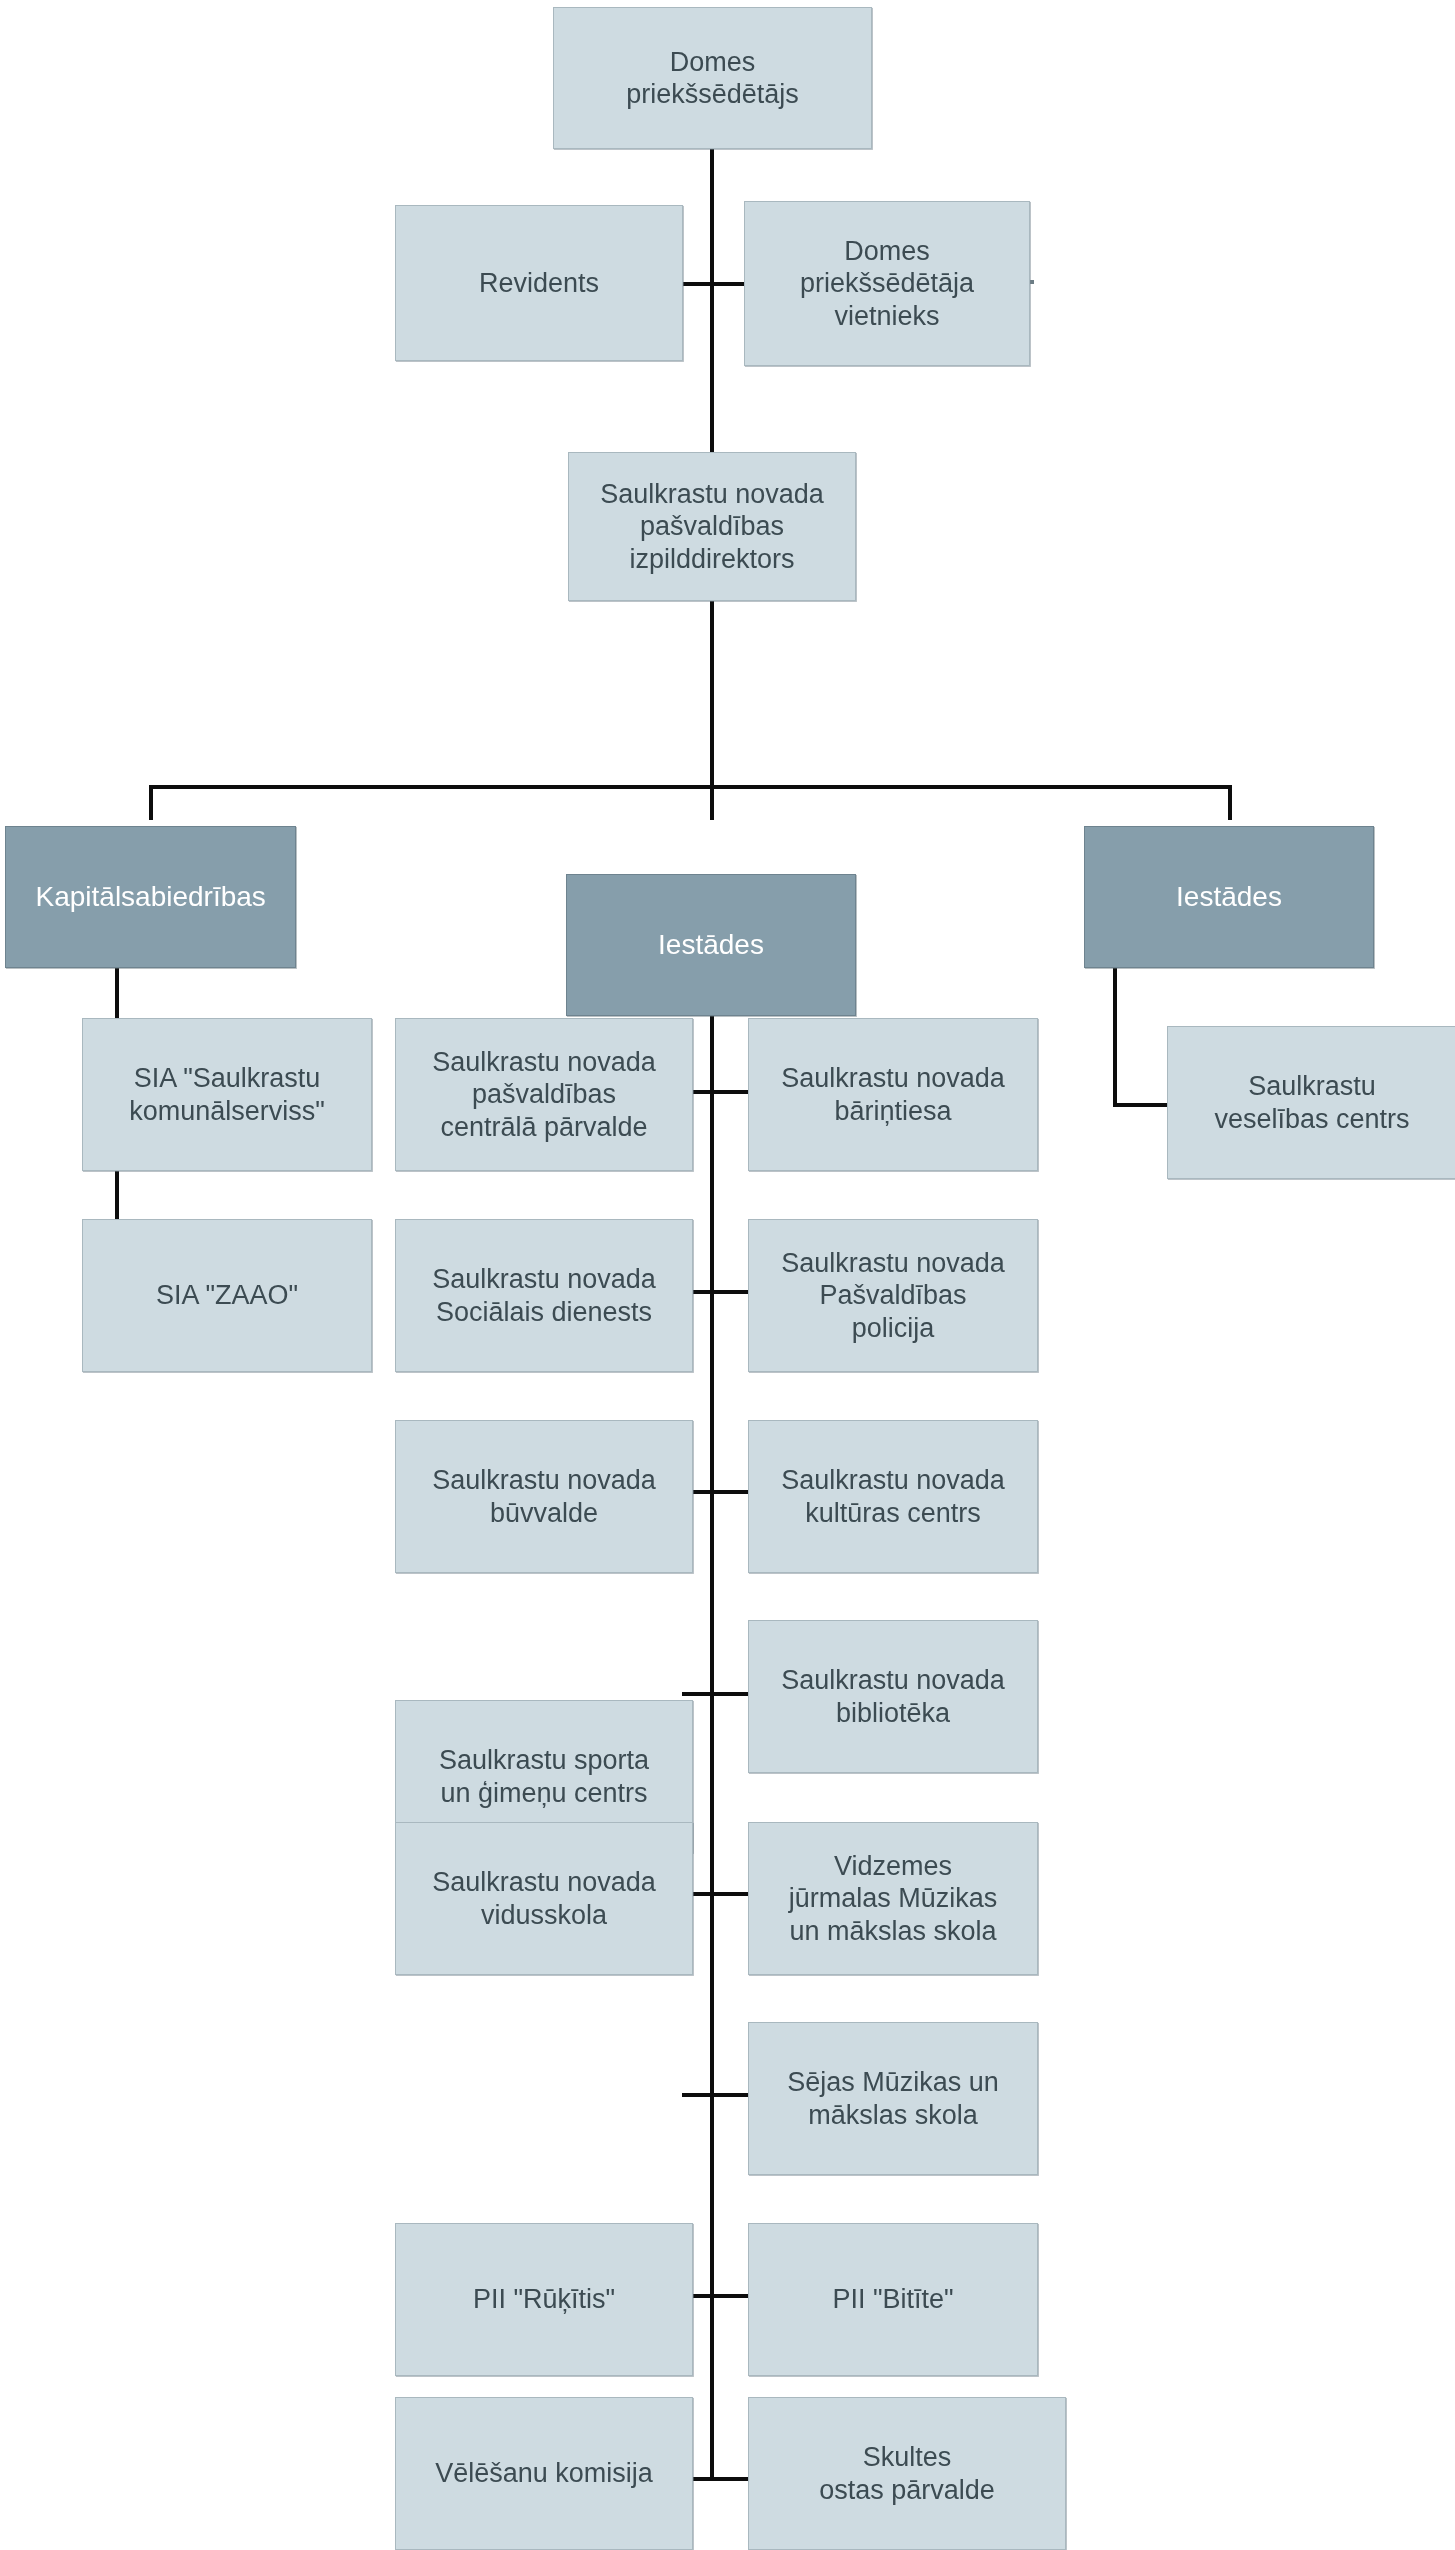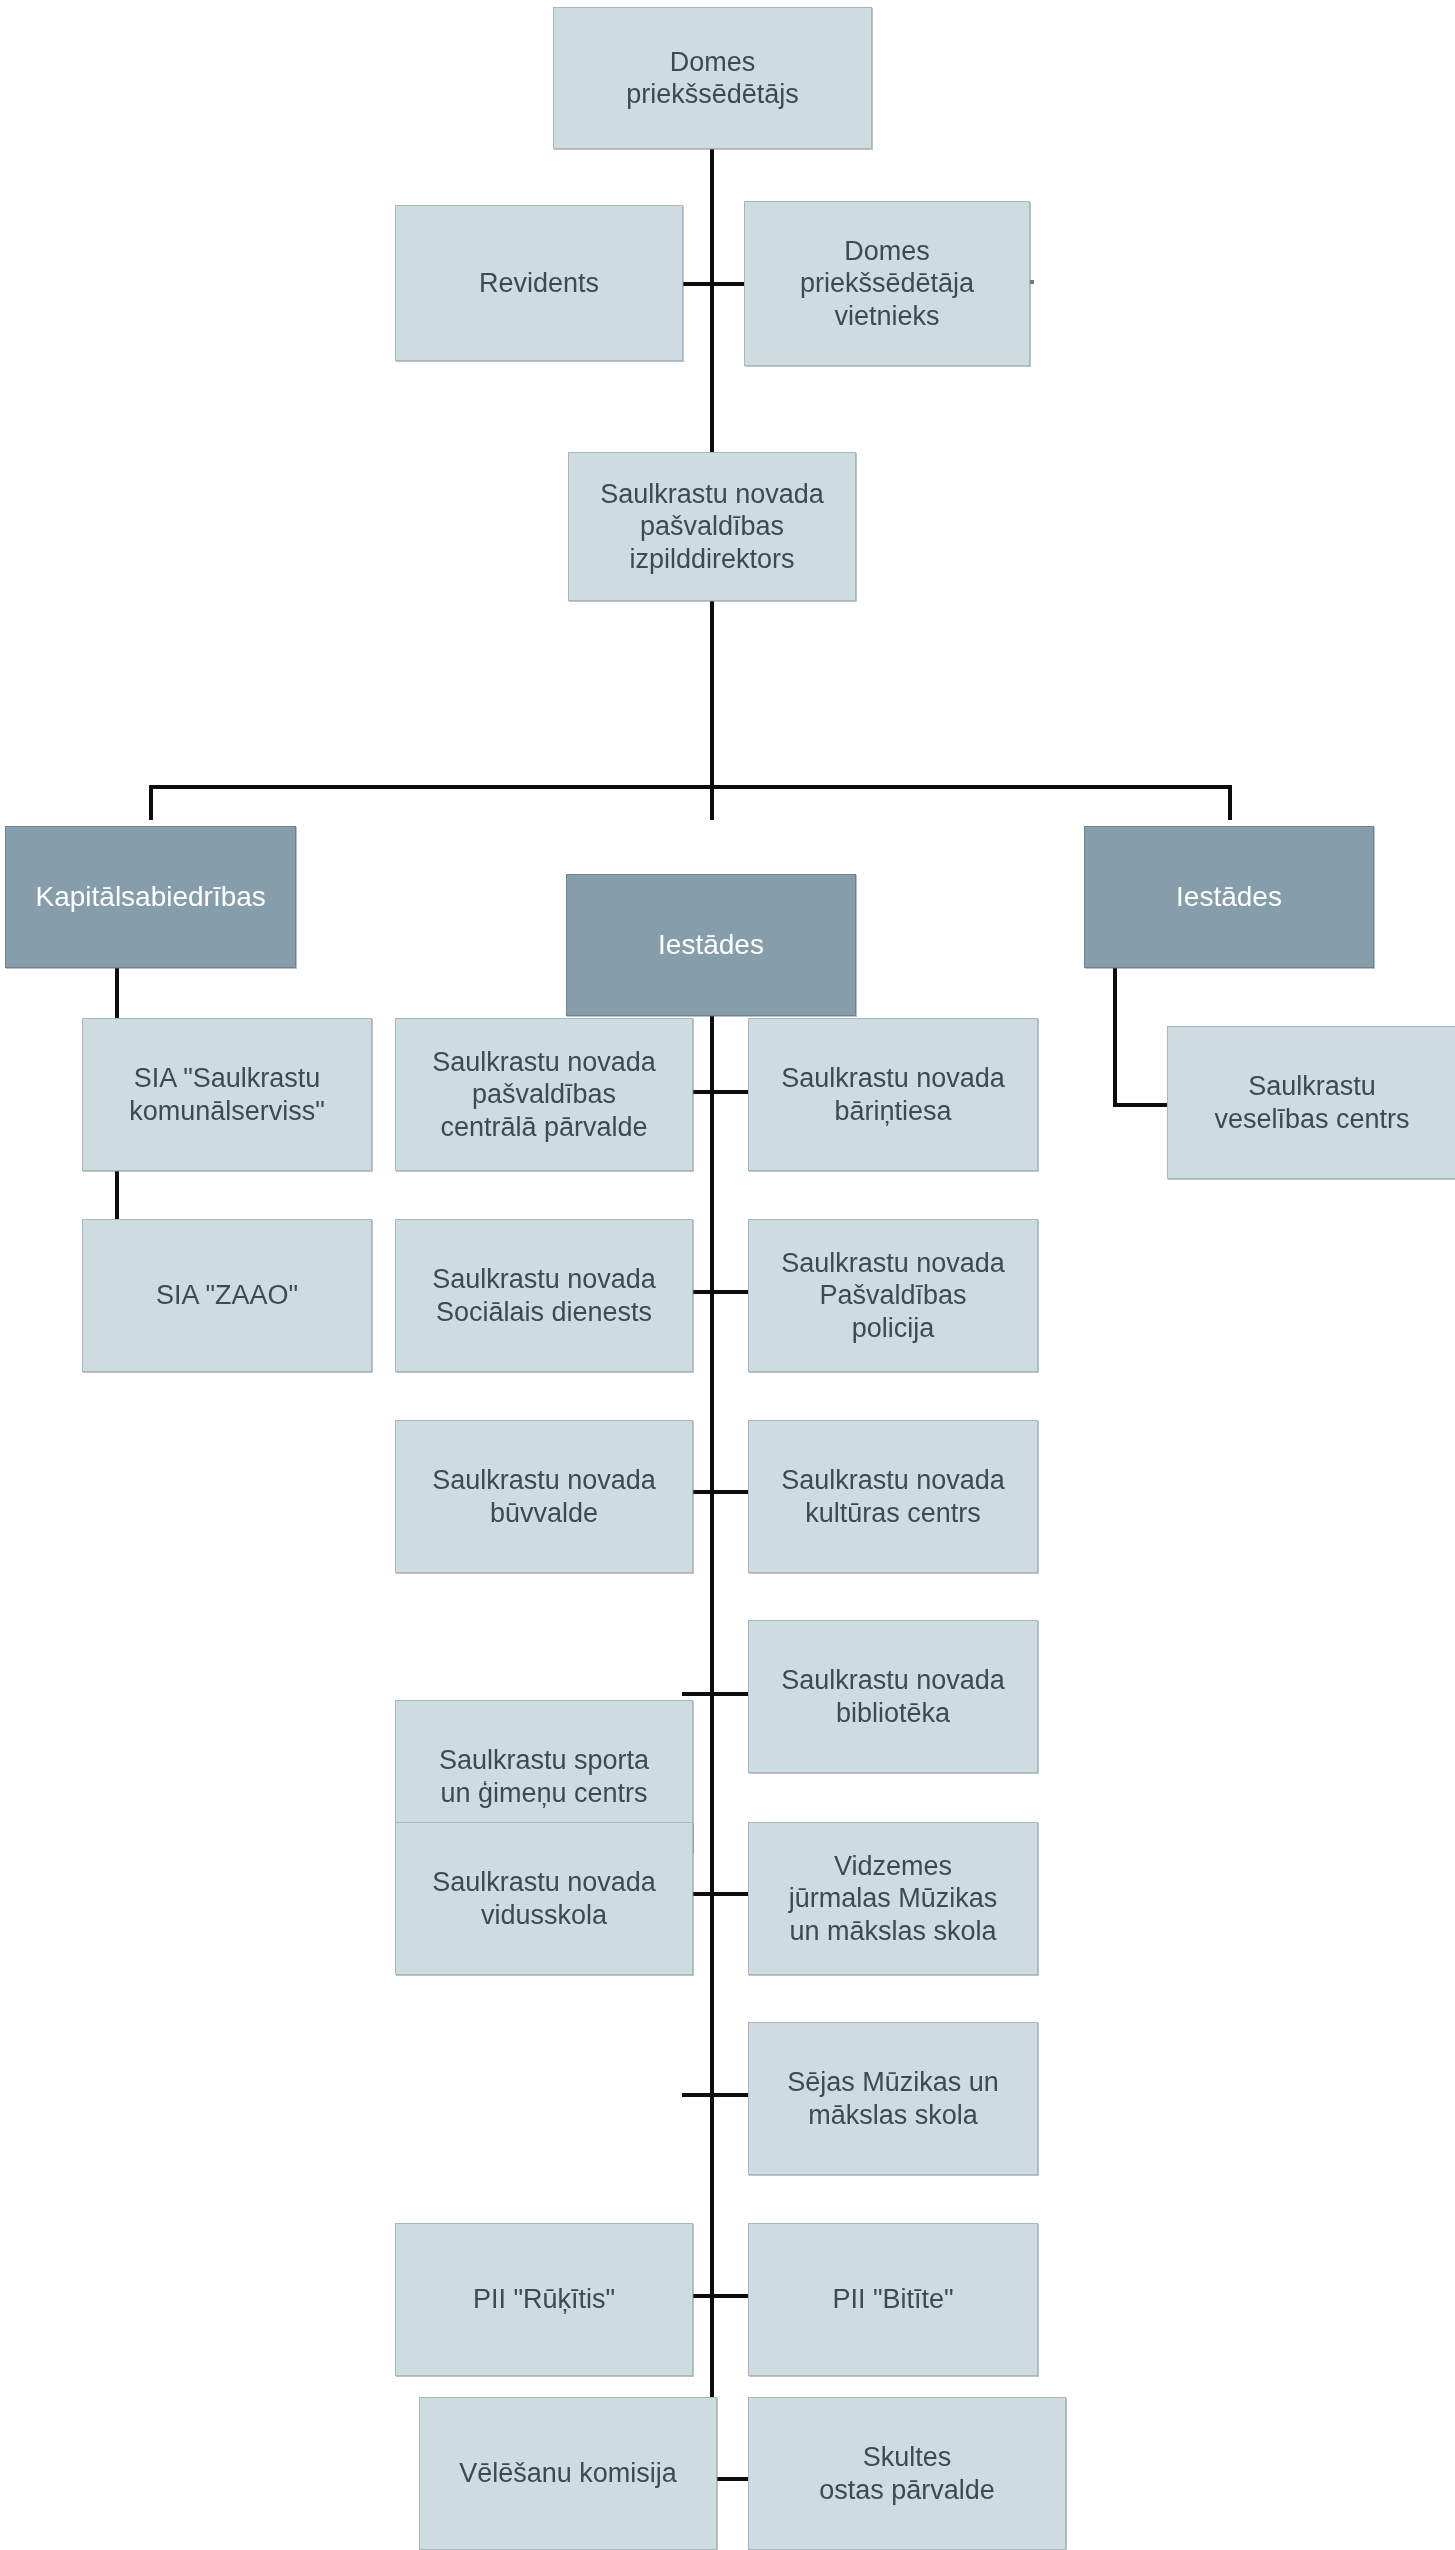--- a/index.html
+++ b/index.html
@@ -167,21 +167,21 @@
     <span class="txt">Saulkrastu sporta
 un ģimeņu centrs</span>
   </div>
   <div class="node" style="left:395px; top:1822px; width:298px; height:153px;">
     <span class="txt">Saulkrastu novada
 vidusskola</span>
   </div>
   <div class="node" style="left:395px; top:2223px; width:298px; height:153px;">
     <span class="txt">PII "Rūķītis"</span>
   </div>
-  <div class="node" style="left:395px; top:2397px; width:298px; height:153px;margin-left:24px;">
+  <div class="node" style="left:395px; top:2397px; width:298px; height:153px;">
     <span class="txt">Vēlēšanu komisija</span>
   </div>
 
   <div class="node" style="left:748px; top:1018px; width:290px; height:153px;">
     <span class="txt">Saulkrastu novada
 bāriņtiesa</span>
   </div>
   <div class="node" style="left:748px; top:1219px; width:290px; height:153px;">
     <span class="txt">Saulkrastu novada
 Pašvaldības

